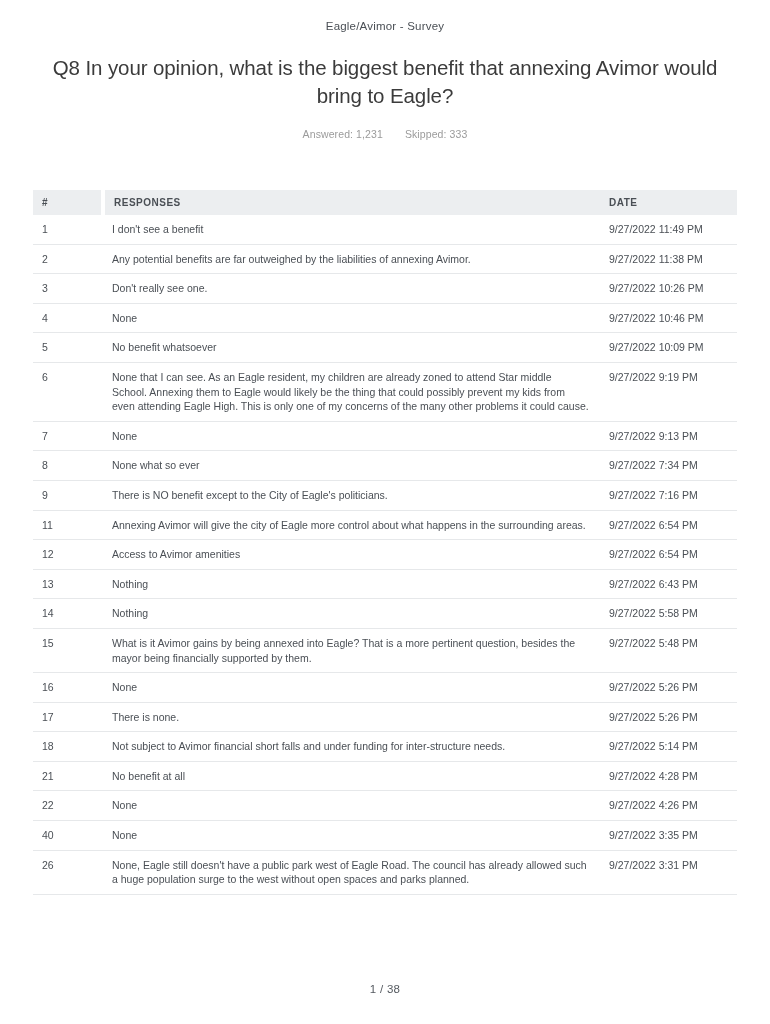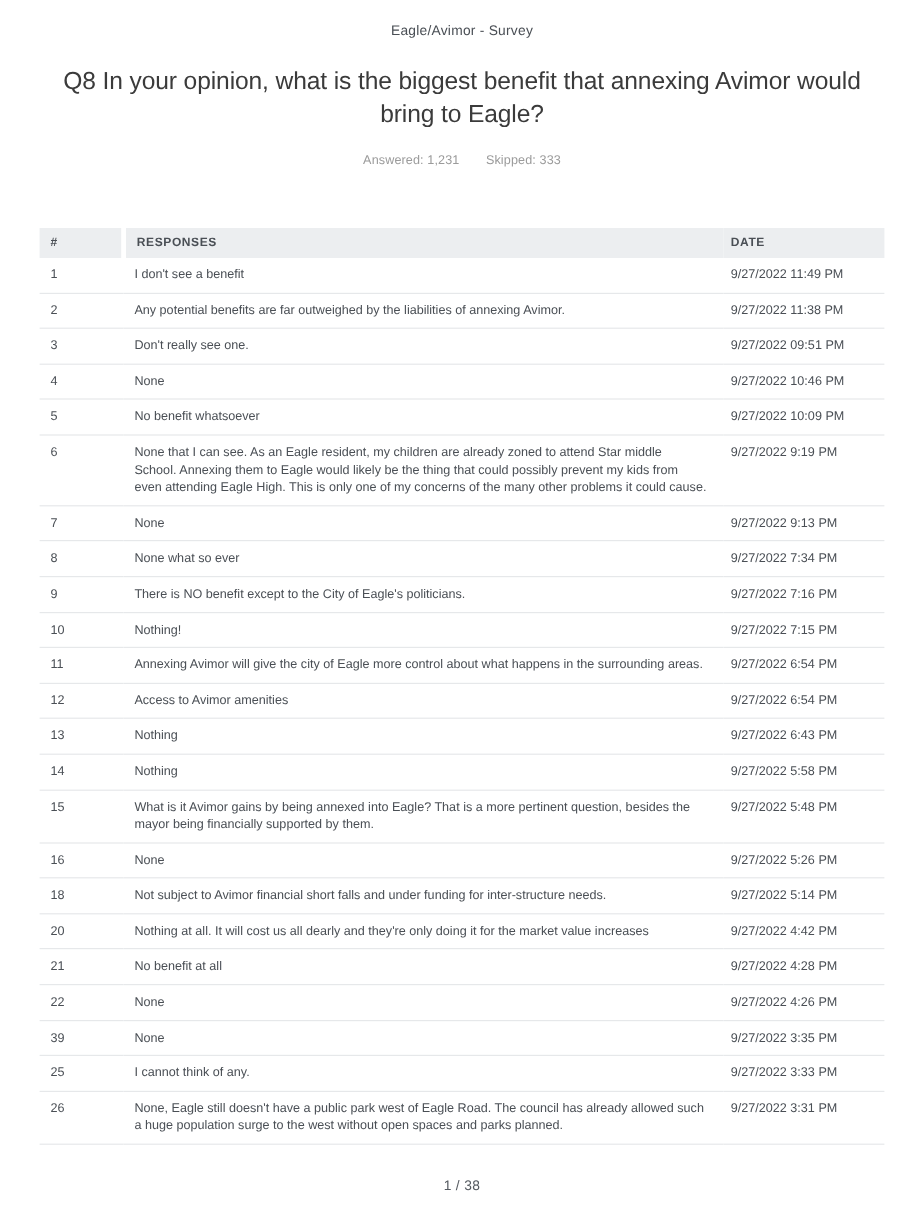--- a/index.html
+++ b/index.html
@@ -167,21 +167,21 @@
             <td class="td-date">9/27/2022 11:49 PM</td>
           </tr>
           <tr>
             <td class="td-num">2</td>
             <td class="td-resp">Any potential benefits are far outweighed by the liabilities of annexing Avimor.</td>
             <td class="td-date">9/27/2022 11:38 PM</td>
           </tr>
           <tr>
             <td class="td-num">3</td>
             <td class="td-resp">Don't really see one.</td>
-            <td class="td-date">9/27/2022 09:51 PM</td>
+            <td class="td-date">9/27/2022 10:26 PM</td>
           </tr>
           <tr>
             <td class="td-num">4</td>
             <td class="td-resp">None</td>
             <td class="td-date">9/27/2022 10:46 PM</td>
           </tr>
           <tr>
             <td class="td-num">5</td>
             <td class="td-resp">No benefit whatsoever</td>
             <td class="td-date">9/27/2022 10:09 PM</td>
@@ -200,25 +200,20 @@
             <td class="td-num">8</td>
             <td class="td-resp">None what so ever</td>
             <td class="td-date">9/27/2022 7:34 PM</td>
           </tr>
           <tr>
             <td class="td-num">9</td>
             <td class="td-resp">There is NO benefit except to the City of Eagle's politicians.</td>
             <td class="td-date">9/27/2022 7:16 PM</td>
           </tr>
           <tr>
-            <td class="td-num">10</td>
-            <td class="td-resp">Nothing!</td>
-            <td class="td-date">9/27/2022 7:15 PM</td>
-          </tr>
-          <tr>
             <td class="td-num">11</td>
             <td class="td-resp">Annexing Avimor will give the city of Eagle more control about what happens in the surrounding areas.</td>
             <td class="td-date">9/27/2022 6:54 PM</td>
           </tr>
           <tr>
             <td class="td-num">12</td>
             <td class="td-resp">Access to Avimor amenities</td>
             <td class="td-date">9/27/2022 6:54 PM</td>
           </tr>
           <tr>
@@ -235,48 +230,43 @@
             <td class="td-num">15</td>
             <td class="td-resp">What is it Avimor gains by being annexed into Eagle? That is a more pertinent question, besides the mayor being financially supported by them.</td>
             <td class="td-date">9/27/2022 5:48 PM</td>
           </tr>
           <tr>
             <td class="td-num">16</td>
             <td class="td-resp">None</td>
             <td class="td-date">9/27/2022 5:26 PM</td>
           </tr>
           <tr>
+            <td class="td-num">17</td>
+            <td class="td-resp">There is none.</td>
+            <td class="td-date">9/27/2022 5:26 PM</td>
+          </tr>
+          <tr>
             <td class="td-num">18</td>
             <td class="td-resp">Not subject to Avimor financial short falls and under funding for inter-structure needs.</td>
             <td class="td-date">9/27/2022 5:14 PM</td>
           </tr>
           <tr>
-            <td class="td-num">20</td>
-            <td class="td-resp">Nothing at all. It will cost us all dearly and they're only doing it for the market value increases</td>
-            <td class="td-date">9/27/2022 4:42 PM</td>
-          </tr>
-          <tr>
             <td class="td-num">21</td>
             <td class="td-resp">No benefit at all</td>
             <td class="td-date">9/27/2022 4:28 PM</td>
           </tr>
           <tr>
             <td class="td-num">22</td>
             <td class="td-resp">None</td>
             <td class="td-date">9/27/2022 4:26 PM</td>
           </tr>
           <tr>
-            <td class="td-num">39</td>
+            <td class="td-num">40</td>
             <td class="td-resp">None</td>
             <td class="td-date">9/27/2022 3:35 PM</td>
-          </tr>
-          <tr>
-            <td class="td-num">25</td>
-            <td class="td-resp">I cannot think of any.</td>
-            <td class="td-date">9/27/2022 3:33 PM</td>
           </tr>
           <tr>
             <td class="td-num">26</td>
             <td class="td-resp">None, Eagle still doesn't have a public park west of Eagle Road. The council has already allowed such a huge population surge to the west without open spaces and parks planned.</td>
             <td class="td-date">9/27/2022 3:31 PM</td>
           </tr>
         </tbody>
     </table>
   </div>
 

